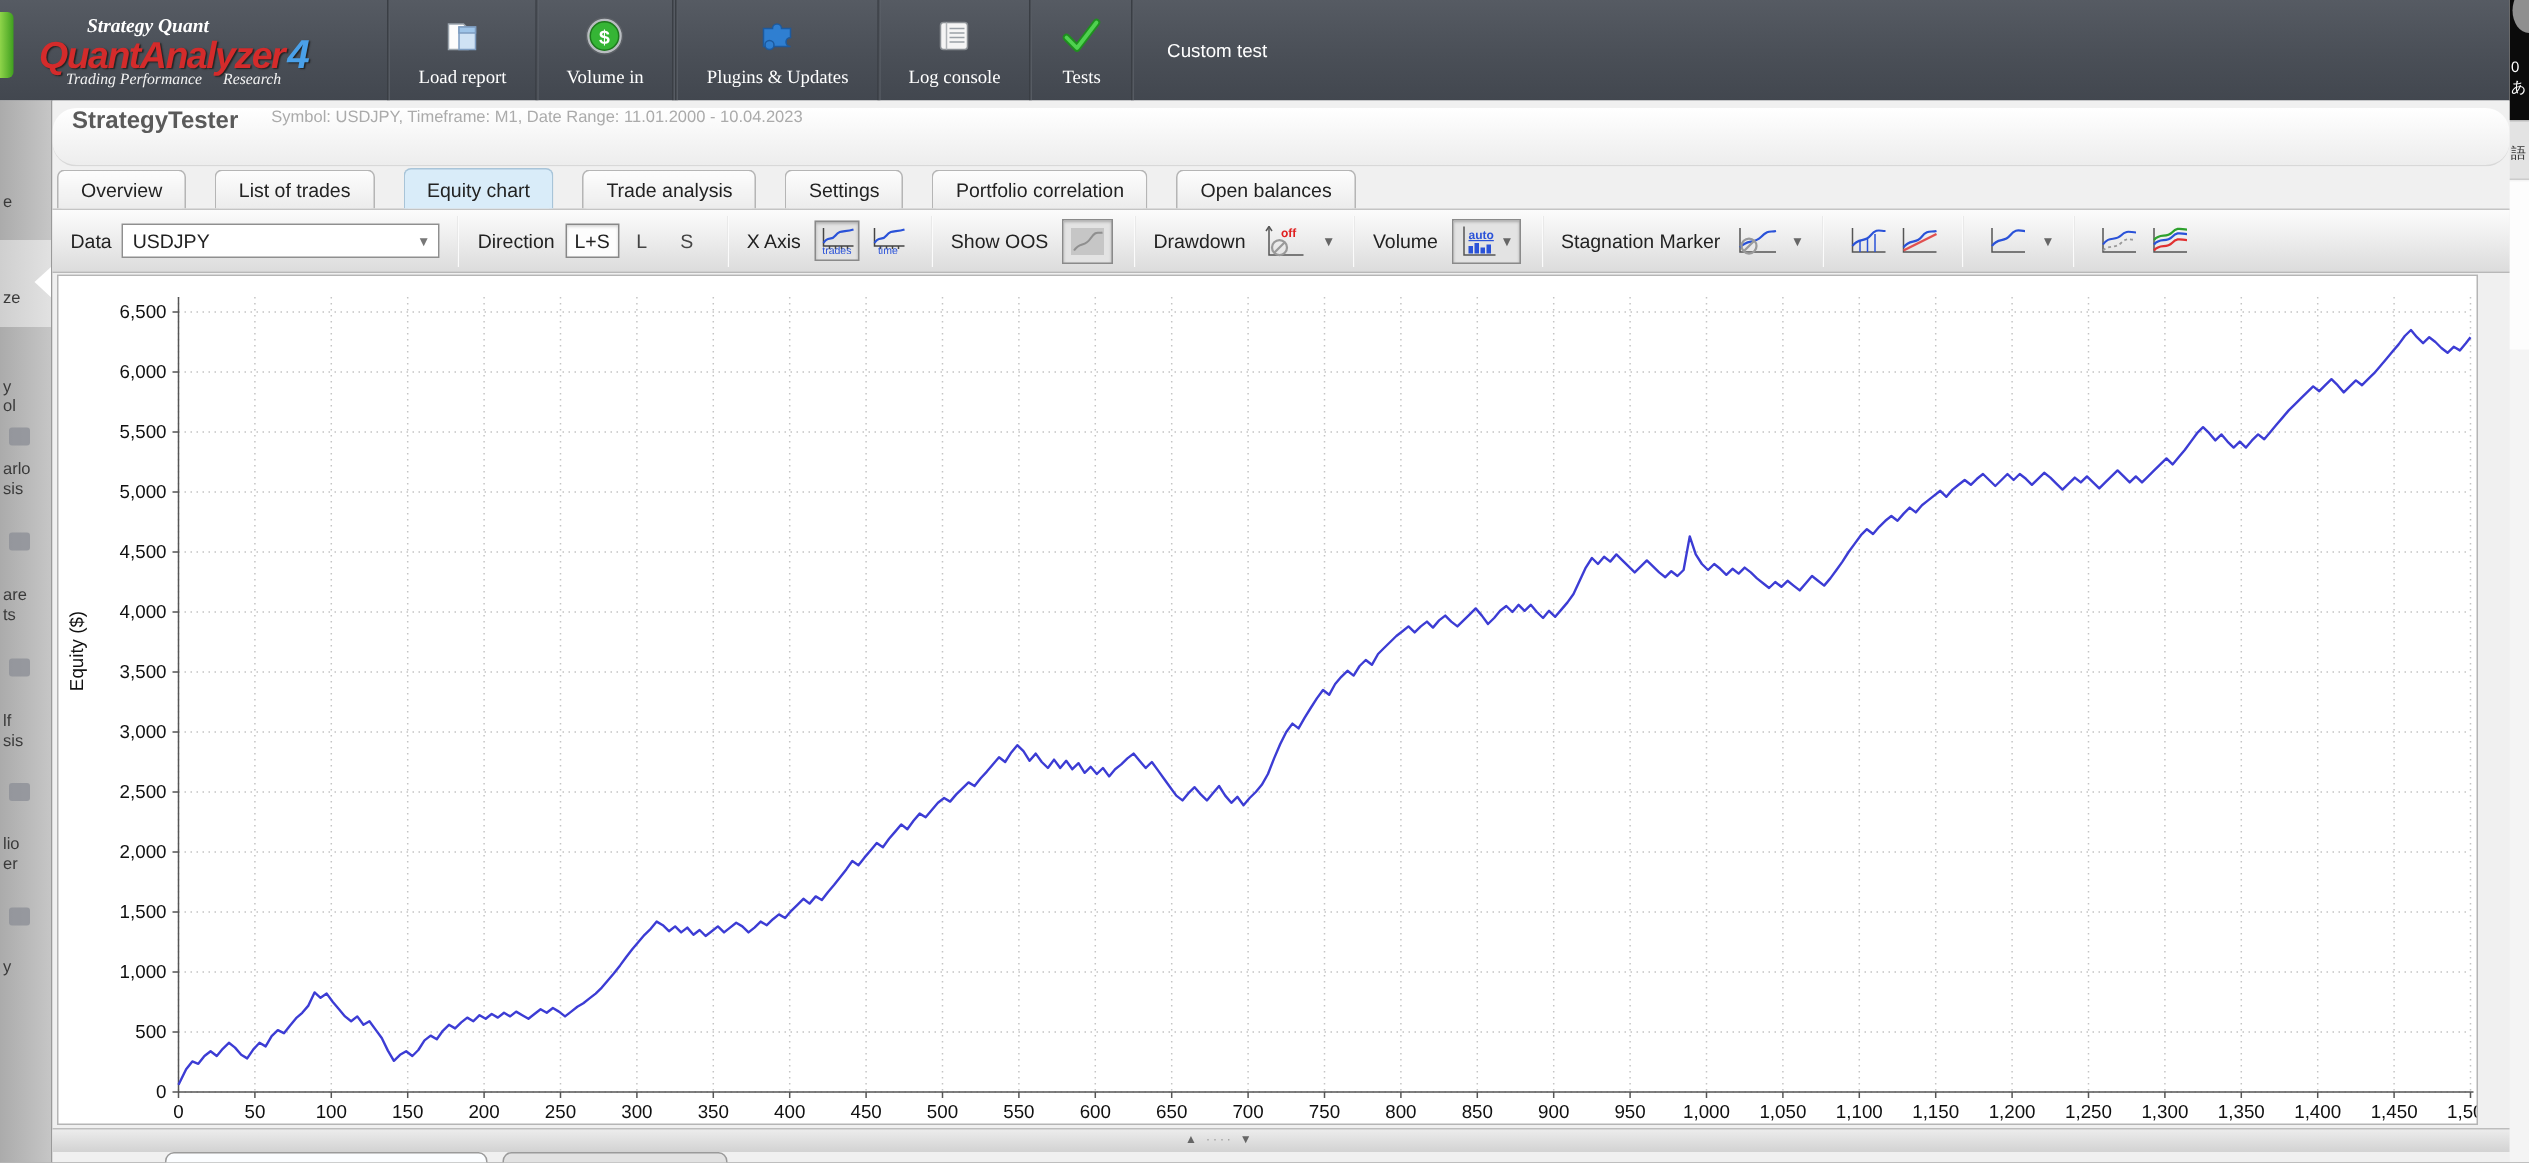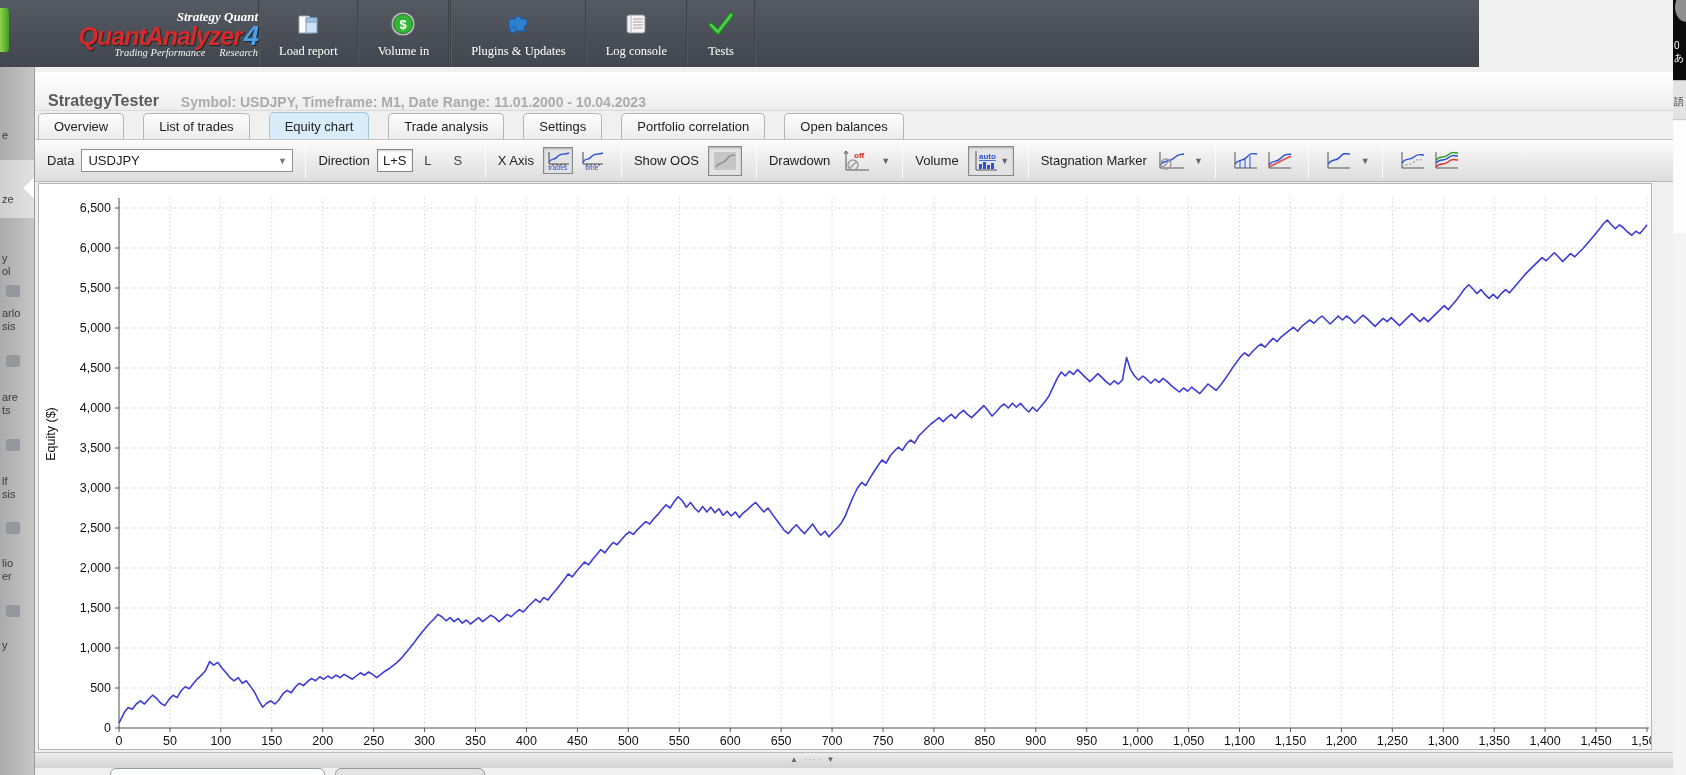--- a/index.html
+++ b/index.html
@@ -1,23 +1,23 @@
 <!DOCTYPE html>
 <html><head>
 <meta charset="utf-8">
 <style>
   html,body{margin:0;padding:0;background:#888;}
   *{box-sizing:border-box;}
   .root{position:relative;width:1686px;height:775px;overflow:hidden;
         font-family:"Liberation Sans",sans-serif;background:#f0f0f0;}
 
   
-  .topbar{position:absolute;left:0;top:0;width:1479px;height:67px;
+  .topbar{position:absolute;left:0;top:0;width:1673px;height:67px;
           background:linear-gradient(#565b63,#4a4f57 55%,#42474f);
-          display:flex;align-items:stretch;color:#fff;text-align:right;}
+          display:flex;align-items:stretch;color:#fff;}
   .logo-block{position:relative;width:258px;flex:0 0 auto;display:flex;flex-direction:column;
               justify-content:center;padding-left:26px;}
   .logo-greenbar{position:absolute;left:0;top:8px;width:9px;height:44px;border-radius:0 4px 4px 0;
                  background:linear-gradient(90deg,#8fd44a,#3f9f1f);}
   .brand-top{font-family:"Liberation Serif",serif;font-style:italic;font-weight:bold;
              font-size:13px;color:#fff;margin-left:32px;}
   .brand-main{font-style:italic;font-weight:bold;font-size:25px;line-height:22px;
               color:#d42b2b;text-shadow:1px 1px 1px #222;letter-spacing:-1px;}
   .brand-ver{color:#4aa0e8;font-size:27px;margin-left:2px;}
   .brand-sub{font-family:"Liberation Serif",serif;font-style:italic;font-size:10.5px;
@@ -50,23 +50,23 @@
   .rstrip .band{position:absolute;left:0;top:80px;width:13px;height:40px;background:#e3e3e3;
                 border-top:1px solid #bbb;border-bottom:1px solid #ccc;}
   .rstrip .t2{position:absolute;left:1px;top:14px;color:#333;font-size:10px;}
   .rstrip .white{position:absolute;left:0;top:121px;width:13px;height:112px;background:#fdfdfd;}
 
   
   .main{position:absolute;left:35px;top:67px;width:1638px;height:708px;background:#f0f0f0;}
 
   .st-header{position:absolute;left:0;top:5px;width:1638px;height:39px;
              background:linear-gradient(#ffffff,#ededed);border-bottom:1px solid #d8d8d8;
-             display:flex;align-items:flex-end;}
+             display:flex;align-items:flex-start;border-radius:16px;}
   .st-title{font-size:16px;font-weight:bold;color:#5a5a5a;margin-left:13px;}
-  .st-sub{font-size:14px;color:#ababab;margin-left:22px;font-weight:bold;}
+  .st-sub{font-size:11px;color:#ababab;margin-left:22px;}
 
   .tabs{position:absolute;left:0;top:44px;width:1638px;height:29px;display:flex;
         align-items:flex-end;padding-left:3px;border-bottom:1px solid #c4c4c4;}
   .tab{height:26px;display:flex;align-items:center;padding:0 15px;margin-right:19px;
        background:linear-gradient(#fdfdfd,#ececec);border:1px solid #b5b5b5;border-bottom:none;
        border-radius:5px 5px 0 0;font-size:13px;color:#222;cursor:pointer;white-space:nowrap;}
   .tab.active{background:#d9ecf9;border-color:#a8c4d8;height:27px;}
 
   .controlbar{position:absolute;left:0;top:73px;width:1638px;height:42px;
               background:linear-gradient(#fcfcfc,#dcdcdc);border-bottom:1px solid #b8b8b8;
@@ -173,20 +173,21 @@
       <span class="ic">
         <svg width="28" height="28" viewBox="0 0 28 28">
             <path d="M4 15 L11 22 L24 5" fill="none" stroke="#1f8f1f" stroke-width="5" stroke-linecap="round" stroke-linejoin="round"></path>
             <path d="M4 15 L11 22 L24 5" fill="none" stroke="#4fd24f" stroke-width="2.5" stroke-linecap="round" stroke-linejoin="round"></path>
           </svg>
       </span>
       <span class="lb">Tests</span>
     </div>
     <div class="tb-sep"></div>
 
+    <div class="custom-test">Custom test</div>
   </div>
 
   <div class="sidebar">
     <div class="frag" style="top:62px">e</div>
     <div class="side-sel"></div>
     <div class="side-arrow"></div>
     <div class="frag" style="top:126px">ze</div>
     <div class="frag" style="top:185px">y</div>
     <div class="frag" style="top:198px">ol</div>
     <div class="fragic" style="top:218px"></div>

